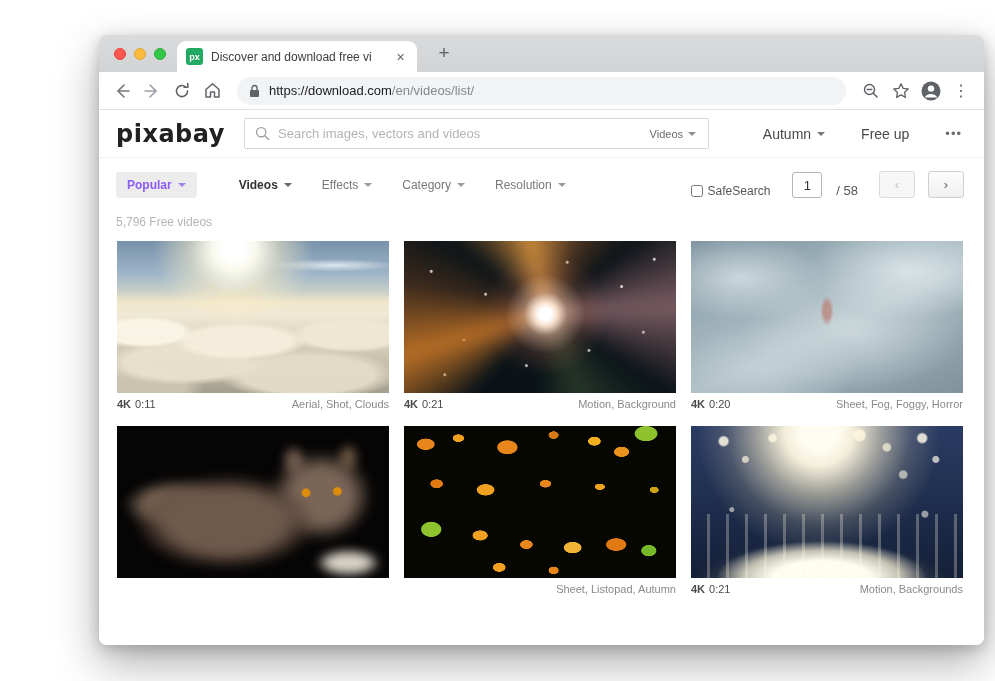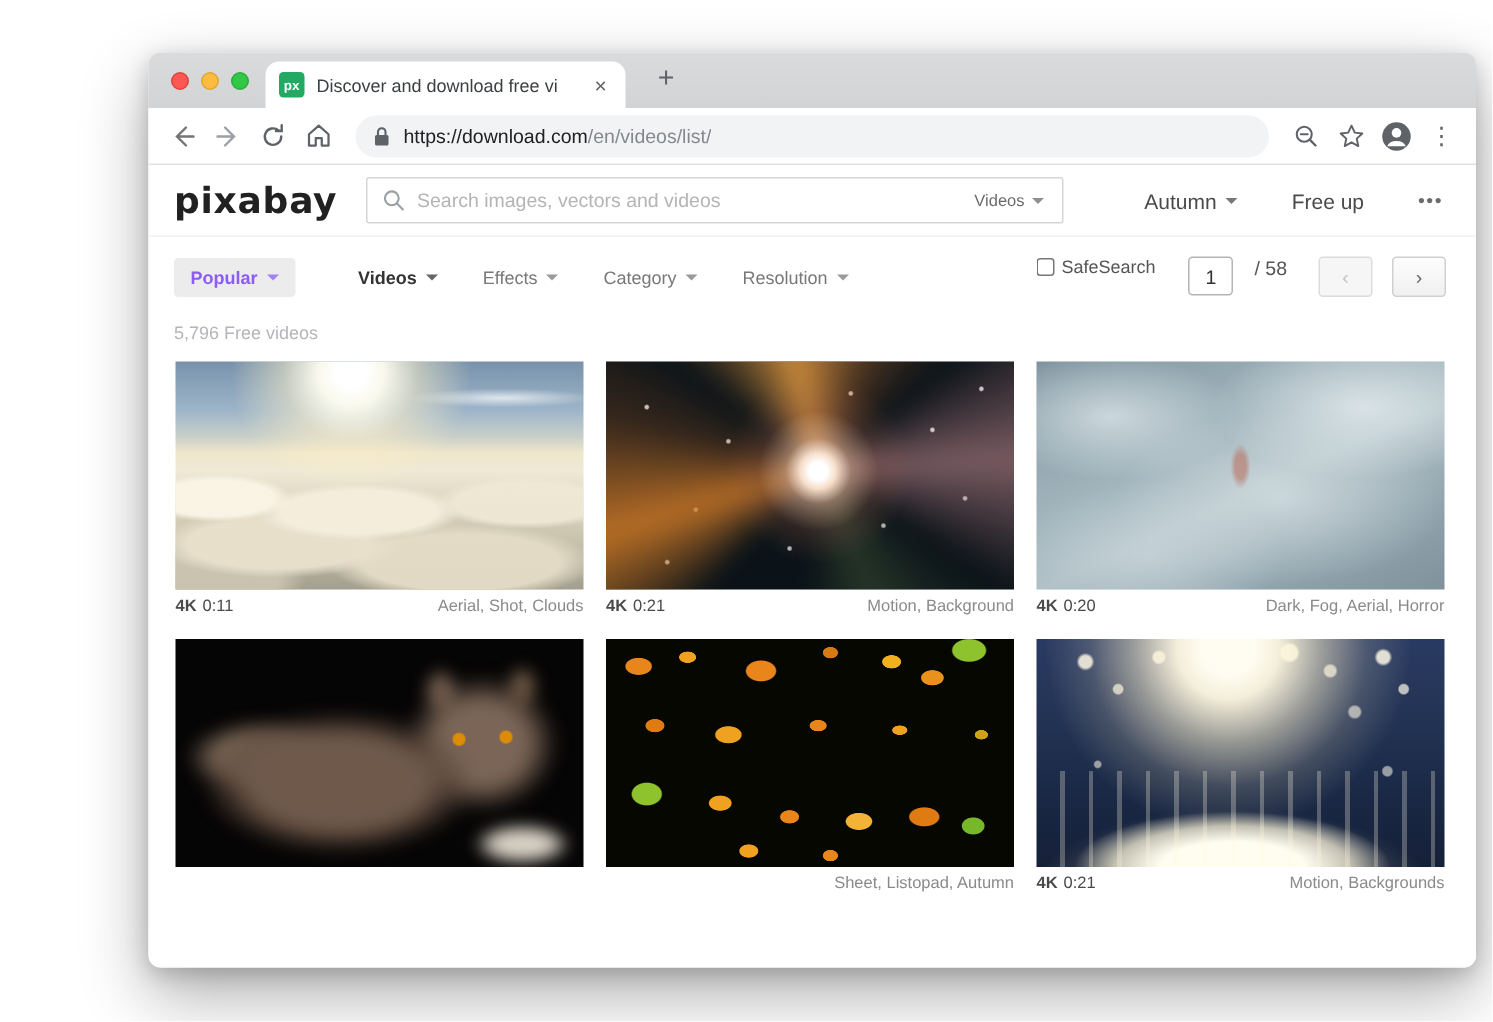--- a/index.html
+++ b/index.html
@@ -64,21 +64,21 @@
            border-right:4px solid transparent; border-top:4px solid currentColor; opacity:.75; }
 
   
   .filterbar { display:flex; align-items:center; padding:0 20px 0 17px; margin-top:13px;
                font-size:12px; height:27px; }
   .btn-popular { background:#ececec; border-radius:3px; padding:6px 11px; font-weight:bold;
                  color:#8b5cf6; display:flex; align-items:center; gap:7px; cursor:pointer; }
   .fitem { display:flex; align-items:center; gap:6px; cursor:pointer; }
   .f-videos { font-weight:bold; color:#333; margin-left:42px; }
   .f-dim { color:#787878; margin-left:30px; }
-  .filter-right { margin-left:auto; display:flex; align-items:flex-start; gap:8px; }
+  .filter-right { margin-left:auto; display:flex; align-items:flex-end; gap:8px; }
   .safesearch { display:flex; align-items:center; gap:5px; color:#555; margin-right:14px; cursor:pointer; }
   .safesearch input { width:12px; height:12px; }
   .pageinput { width:30px; height:26px; border:1px solid #b5b5b5; border-radius:3px;
                text-align:center; font-size:13px; color:#333; outline:none;
                font-family:"Liberation Sans", sans-serif; }
   .pagetotal { color:#555; font-size:13px; margin:0 8px 0 6px; }
   .pager { width:36px; height:27px; border:1px solid #cfcfcf; border-radius:3px;
            background:linear-gradient(#fdfdfd,#f0f0f0); font-size:13px; color:#666;
            display:flex; align-items:center; justify-content:center; cursor:pointer; margin-left:5px; }
   .pager.disabled { color:#c3c3c3; border-color:#dcdcdc; background:#f6f6f6; cursor:default; }
@@ -339,21 +339,21 @@
           <div class="caption">
             <span class="cap-left"><span class="cap-res">4K</span><span class="cap-dur">0:21</span></span>
             <span class="cap-tags">Motion, Background</span>
           </div>
         </div>
 
         <div class="card">
           <div class="thumb t-fog"></div>
           <div class="caption">
             <span class="cap-left"><span class="cap-res">4K</span><span class="cap-dur">0:20</span></span>
-            <span class="cap-tags">Dark, Fog, Aerial, Horror</span>
+            <span class="cap-tags">Sheet, Fog, Foggy, Horror</span>
           </div>
         </div>
 
         <div class="card">
           <div class="thumb t-cat"></div>
           <div class="caption">
             <span class="cap-left"><span class="cap-res"></span><span class="cap-dur"></span></span>
             <span class="cap-tags"></span>
           </div>
         </div>

